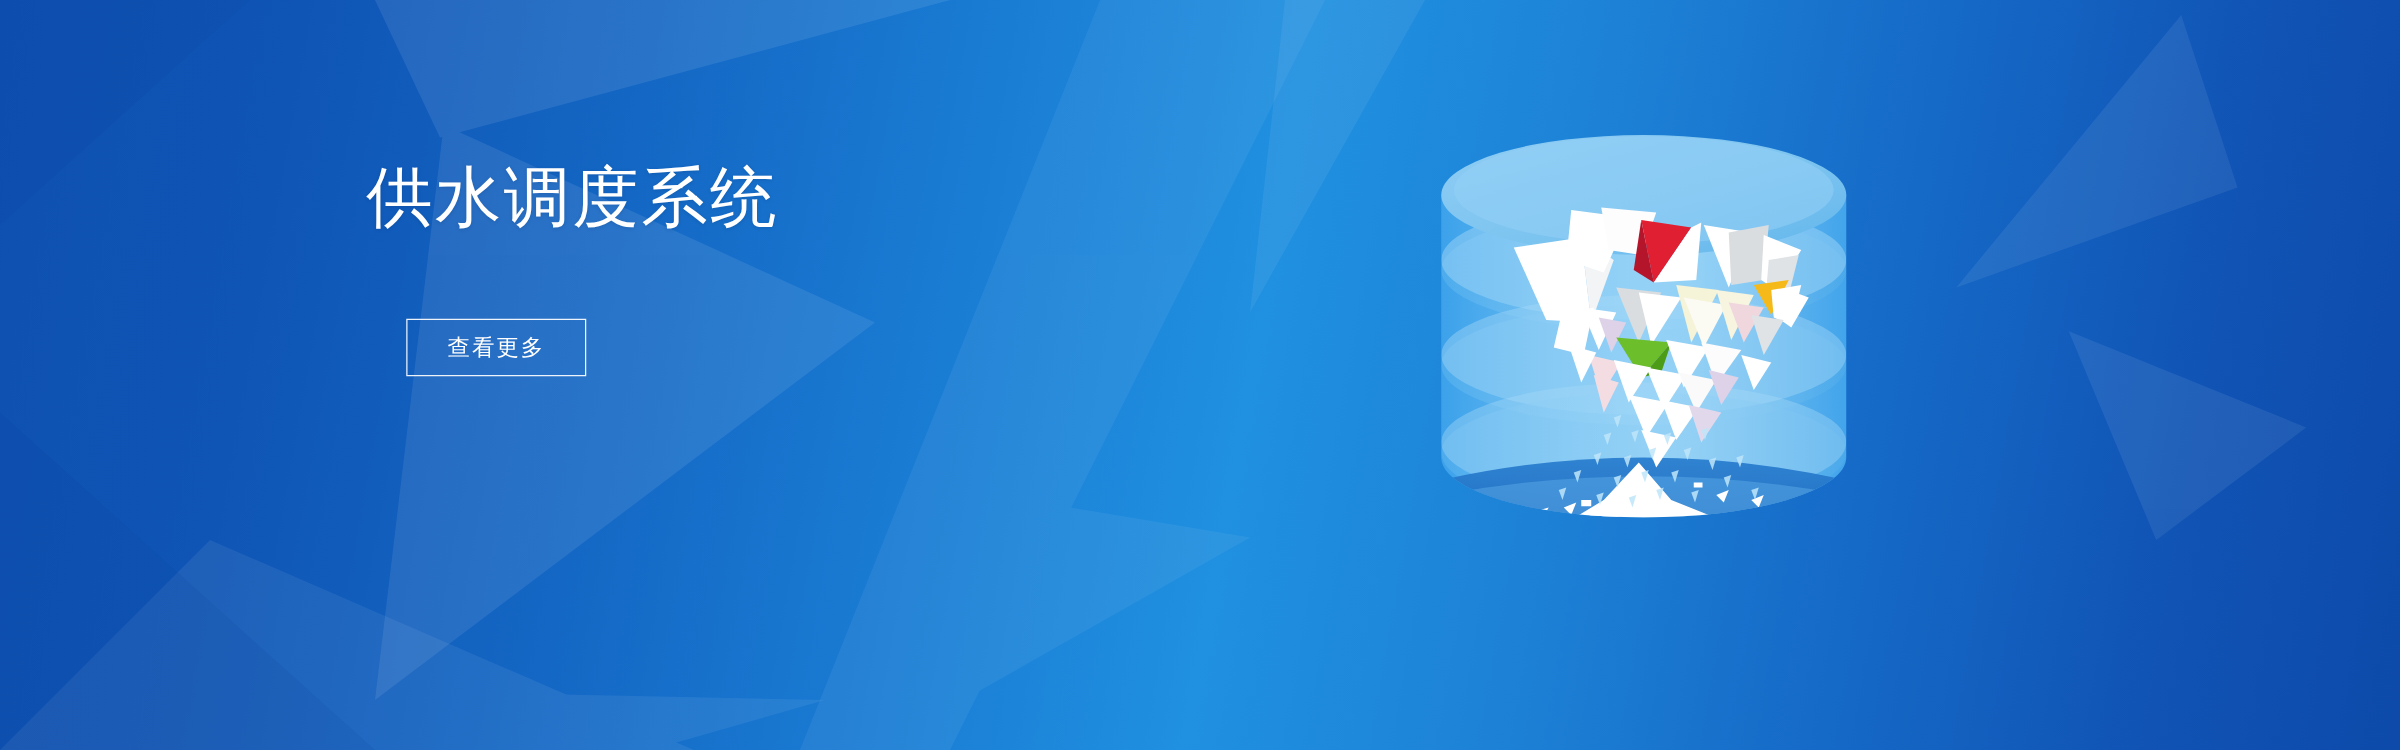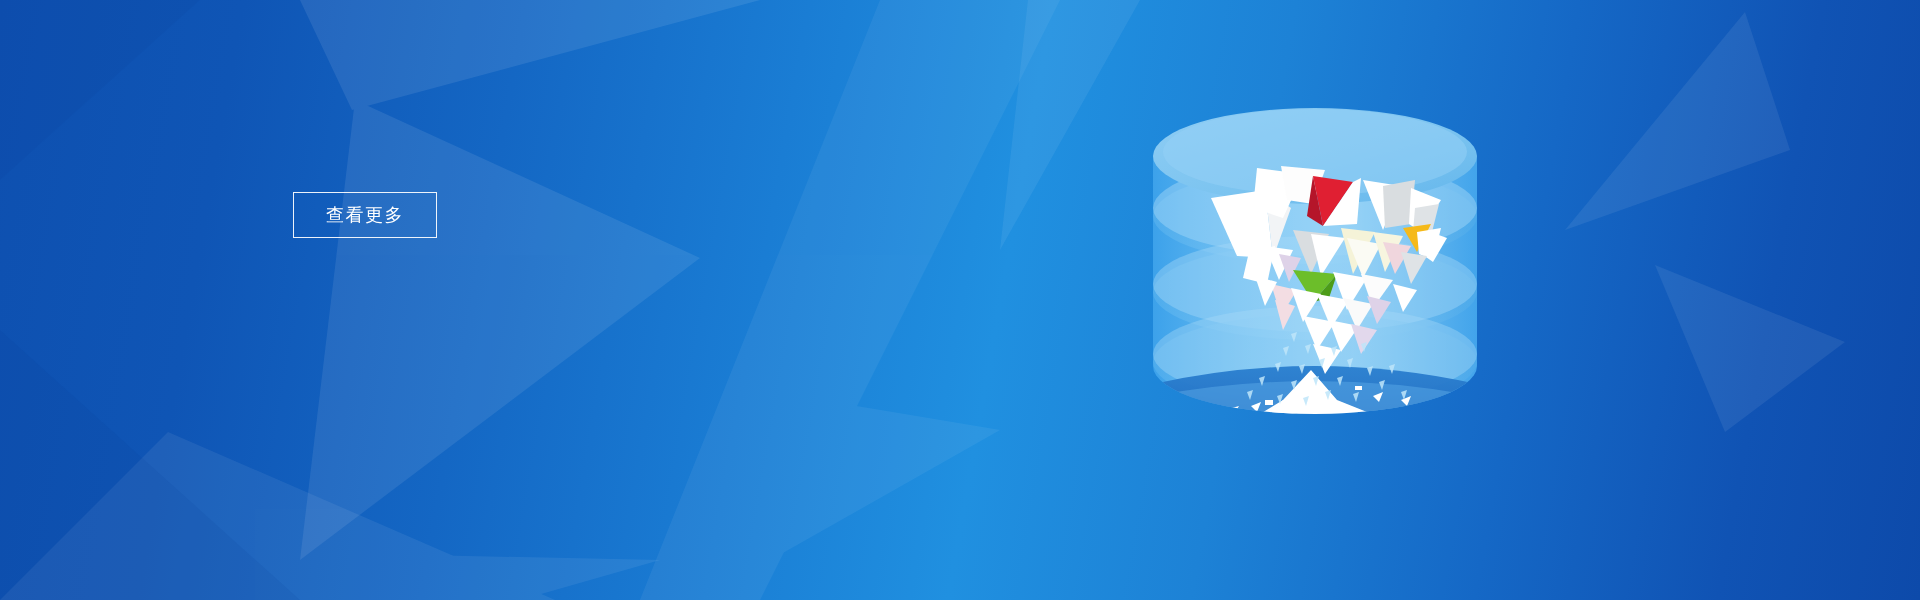--- a/index.html
+++ b/index.html
@@ -23,21 +23,21 @@
     text-shadow:0 1px 3px rgba(0,40,90,0.18);
   }
   #subtitle {
     margin-top:14px; color:#ffffff; font-size:20px; font-weight:400;
     letter-spacing:1.1px; white-space:nowrap; opacity:0.97;
   }
   #cta {
     margin-top:64px; display:inline-flex; align-items:center; justify-content:center;
     width:144px; height:46px; border:1px solid rgba(255,255,255,0.92);
     color:#ffffff; font-size:18px; letter-spacing:1.5px;
-    background:transparent; cursor:pointer; user-select:none;
+    background:transparent; cursor:pointer; user-select:none;margin-left:32px;
   }
   #illustration {
     position:absolute; left:1115px; top:48px; width:400px; height:400px; z-index:4;
   }
 </style>
 </head>
 <body>
 
 <div id="banner">
 
@@ -59,20 +59,21 @@
       <polygon points="880,0 1060,0 760,600 640,600"></polygon>
       <polygon points="760,390 1000,430 700,600"></polygon>
     </g>
     <g fill="#0a3f95" opacity="0.10">
       <polygon points="0,330 300,600 0,600"></polygon>
       <polygon points="0,0 200,0 0,180"></polygon>
     </g>
   </svg>
 
   <div id="content">
+    <div id="title">供水调度系统</div>
     <div id="cta">查看更多</div>
   </div>
 
   <svg id="illustration" viewBox="0 0 400 400">
     <defs>
       <linearGradient id="gBody" x1="0" y1="0" x2="1" y2="0">
         <stop offset="0%" stop-color="#3fa4ec"></stop>
         <stop offset="28%" stop-color="#6ec0f3"></stop>
         <stop offset="62%" stop-color="#8dd0f6"></stop>
         <stop offset="100%" stop-color="#46a9ee"></stop>

